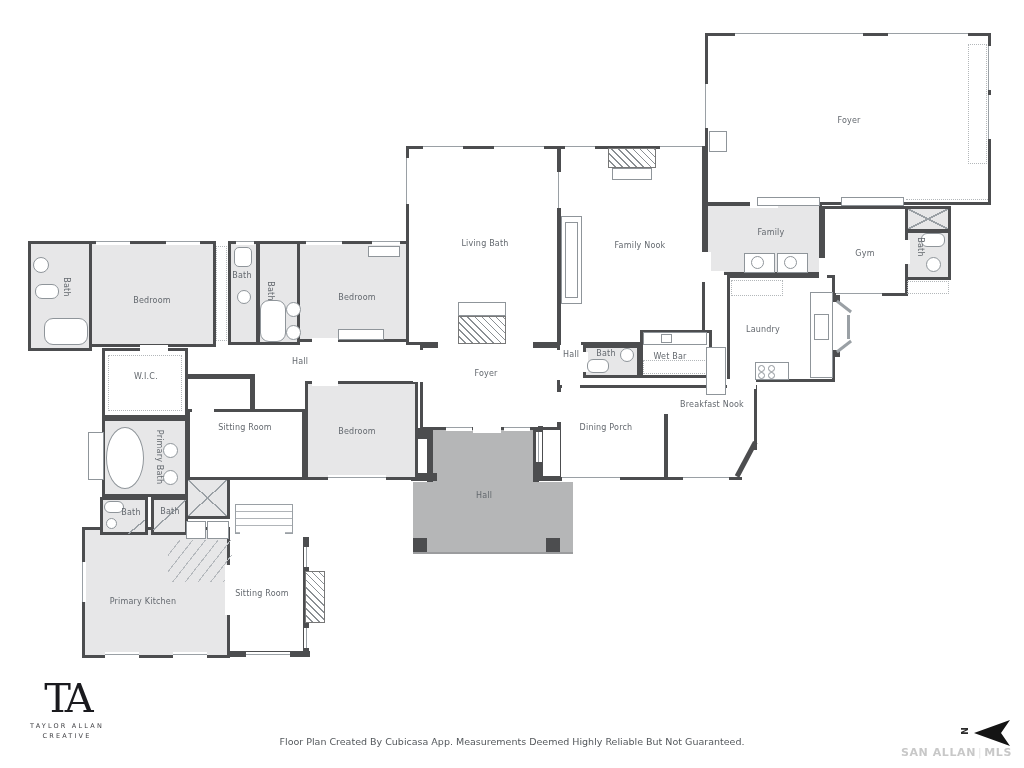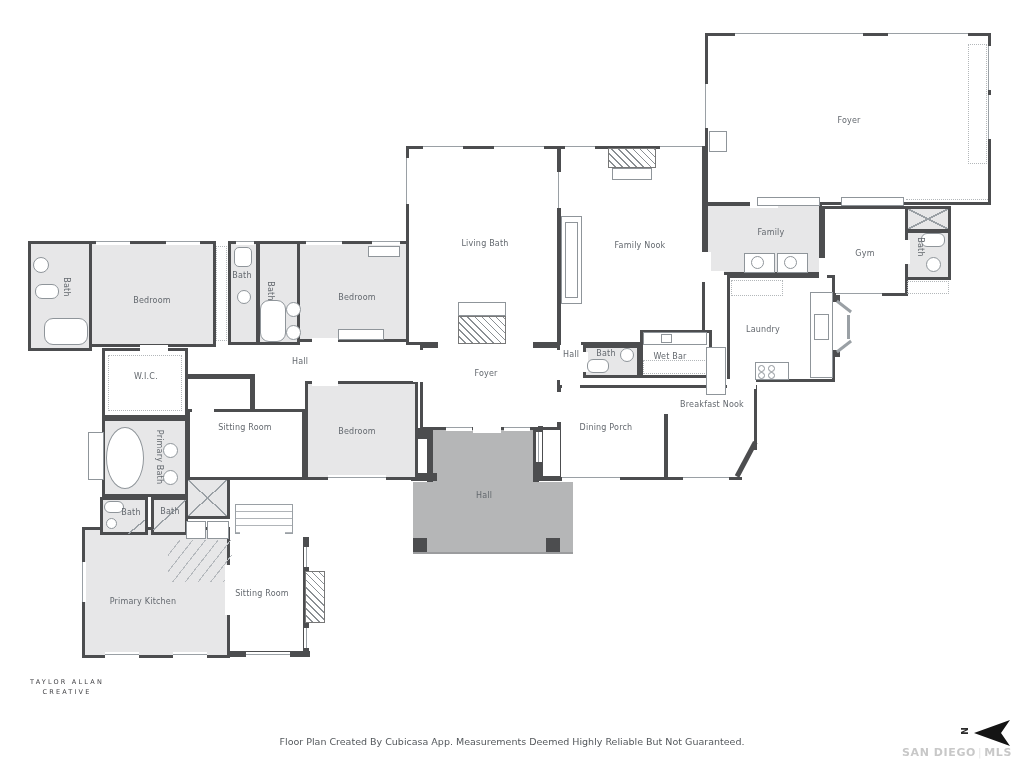--- a/index.html
+++ b/index.html
@@ -261,28 +261,29 @@
   <span class="lbl" style="left:712px;top:404px">Breakfast Nook</span>
   <span class="lbl" style="left:484px;top:495px">Hall</span>
   <span class="lbl rot" style="left:159px;top:457px">Primary Bath</span>
   <span class="lbl" style="left:131px;top:512px">Bath</span>
   <span class="lbl" style="left:170px;top:511px">Bath</span>
   <span class="lbl" style="left:143px;top:601px">Primary Kitchen</span>
   <span class="lbl" style="left:262px;top:593px">Sitting Room</span>
 </div>
 
 <div id="brand">
+  <div class="mono">TA</div>
   <div class="line">TAYLOR ALLAN</div>
   <div class="line">CREATIVE</div>
 </div>
 
 <div id="disclaimer">Floor Plan Created By Cubicasa App. Measurements Deemed Highly Reliable But Not Guaranteed.</div>
 
 <div id="compass">
   <span class="n">N</span>
   <svg width="36" height="30" style="position:absolute;left:16px;top:4px" aria-hidden="true">
     <polygon points="0,15 36,2 27,15 36,28" fill="#141414"></polygon>
   </svg>
 </div>
 
 <div id="watermark">
-  <span>SAN DIEGO</span><span class="sep">|</span><span>MLS</span>
+  <span>SAN ALLAN</span><span class="sep">|</span><span>MLS</span>
 </div>
 
 </body></html>

